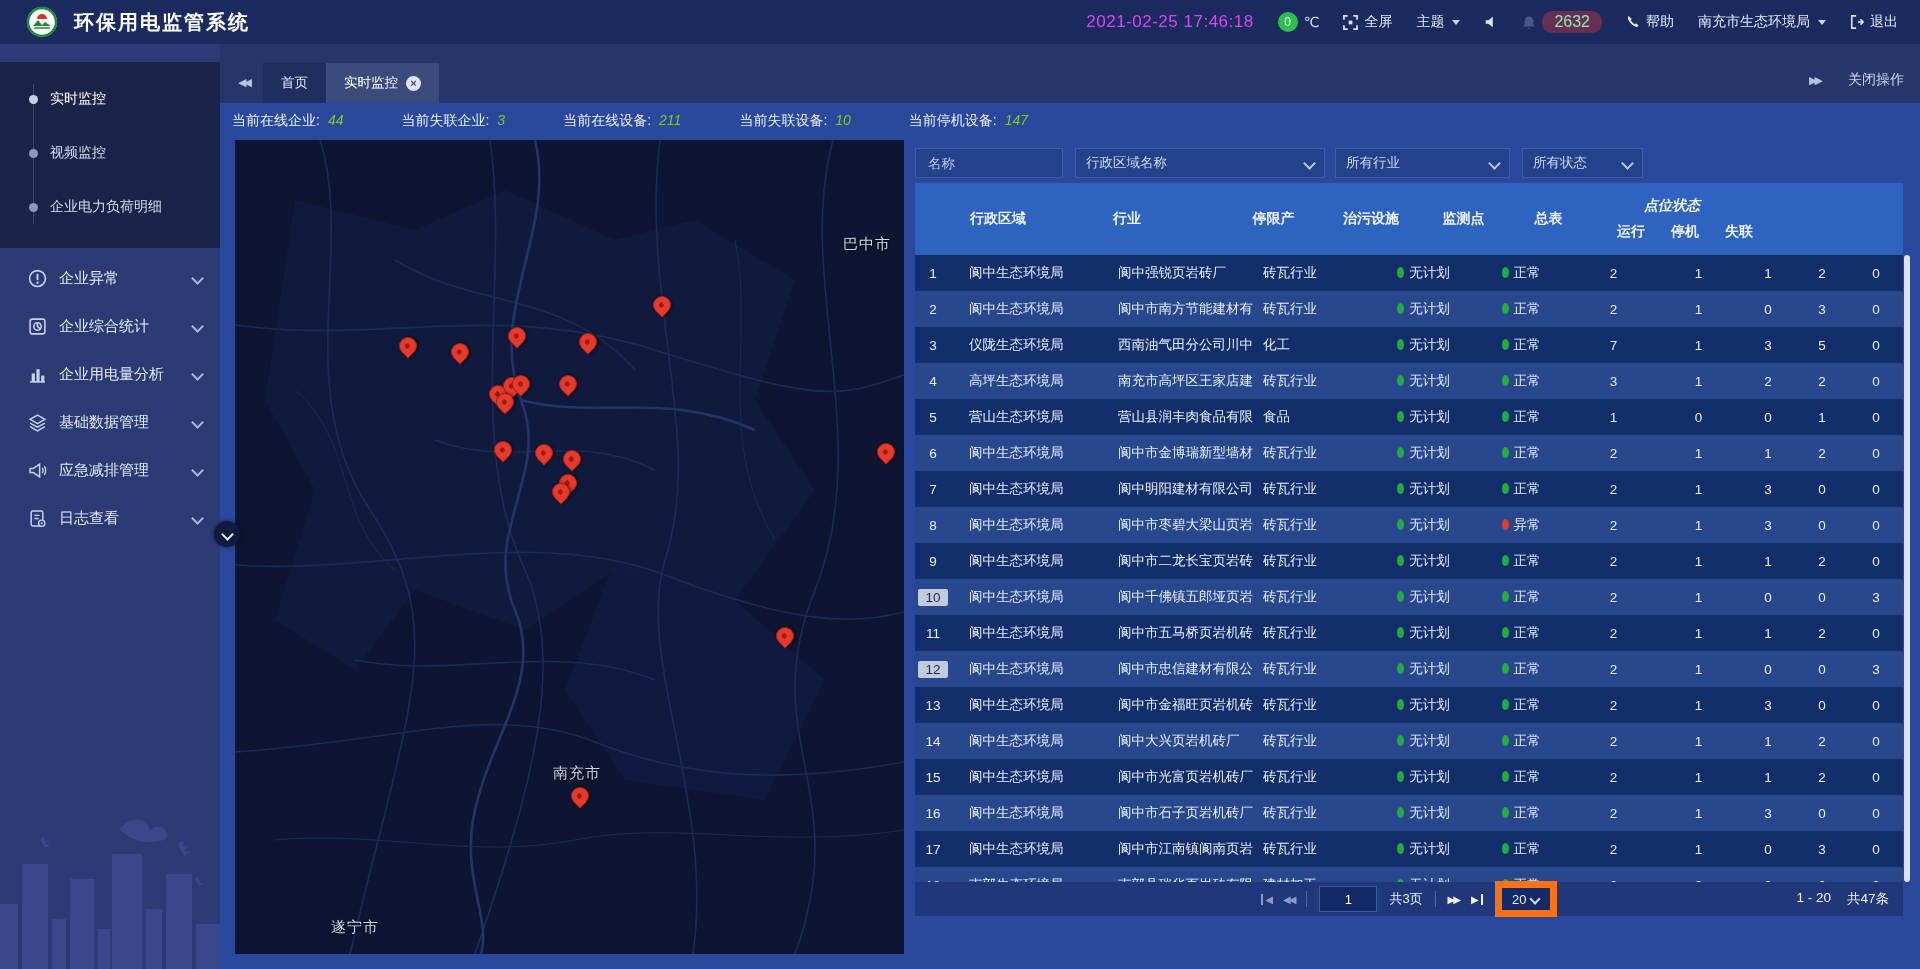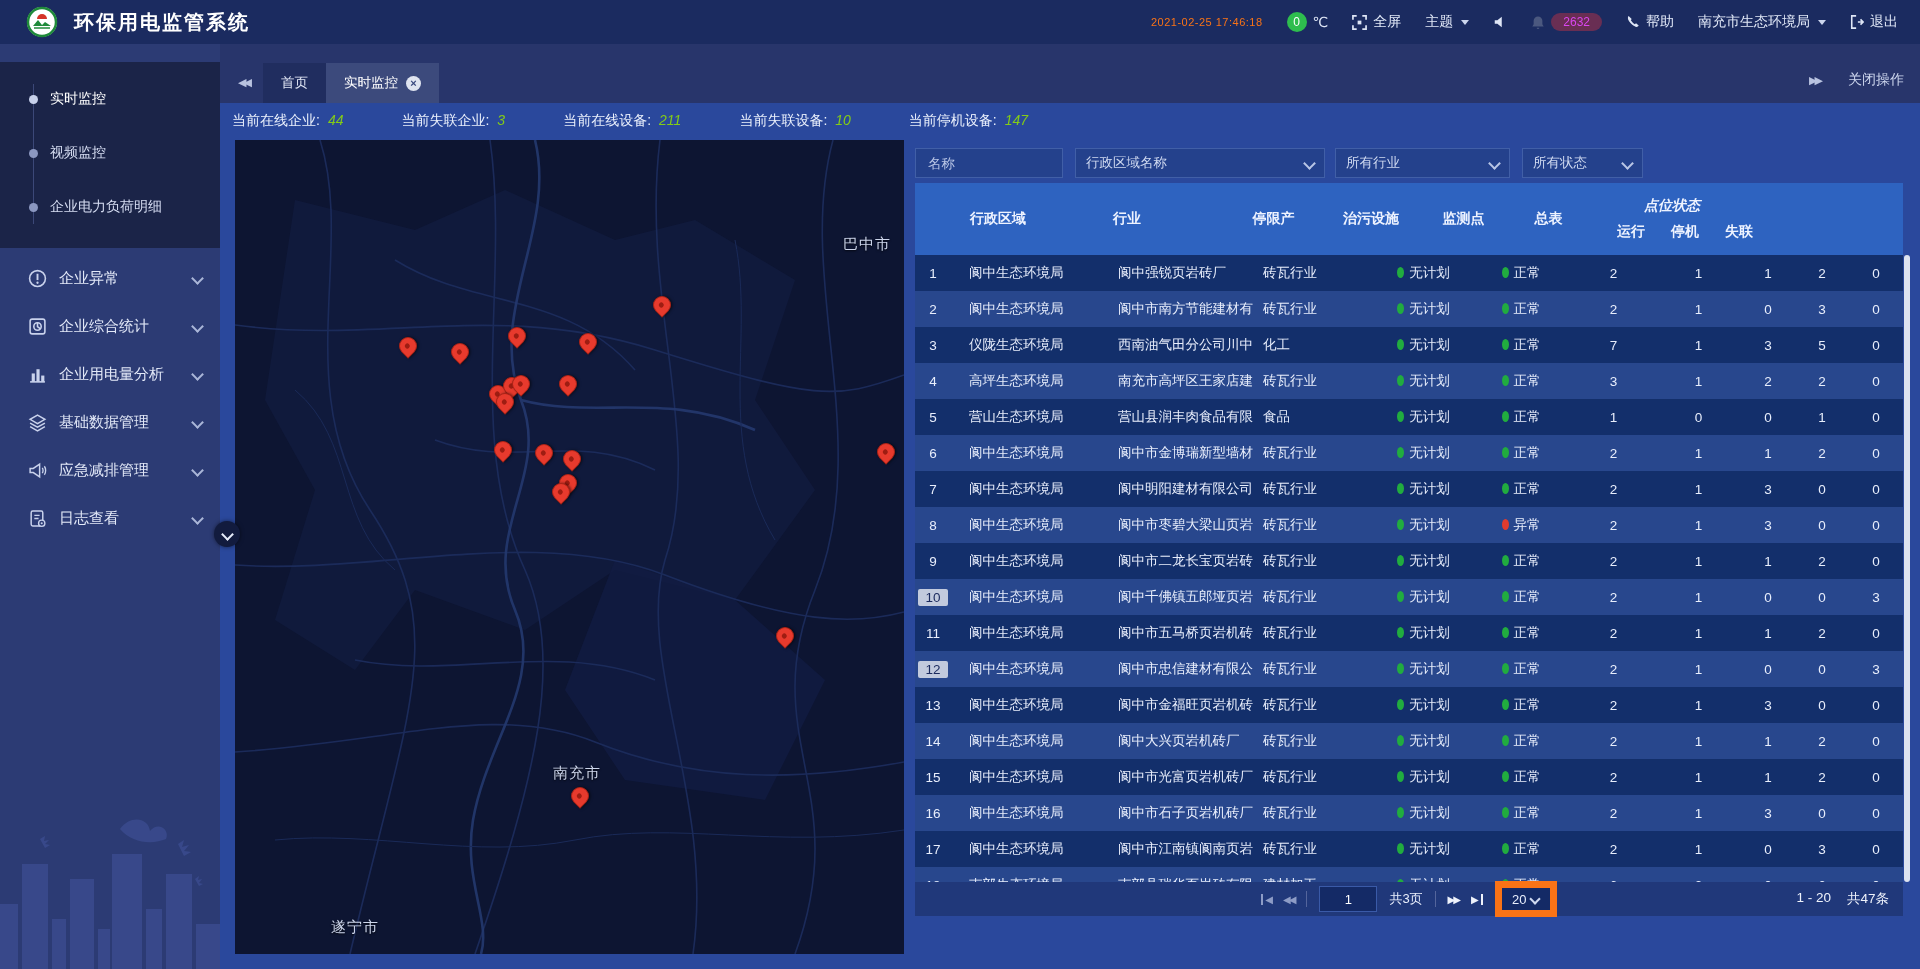--- a/index.html
+++ b/index.html
@@ -4,27 +4,27 @@
 <style>
   html,body{margin:0;padding:0;background:#0d1330;}
   body{font-family:"Liberation Sans","DejaVu Sans",sans-serif;-webkit-font-smoothing:antialiased;}
   #app{position:relative;width:1920px;height:969px;overflow:hidden;background:#2a489c;padding-left:47px;}
 
   
   .topbar{position:absolute;left:0;top:0;width:1920px;height:44px;background:#1b2b60;display:flex;align-items:center;z-index:30;}
   .logo{width:32px;height:32px;margin-left:26px;flex:0 0 auto;}
   .app-title{color:#ffffff;font-size:20px;font-weight:bold;letter-spacing:2px;margin-left:16px;}
   .top-right{margin-left:auto;display:flex;align-items:center;gap:24px;padding-right:22px;color:#dfe6f6;font-size:14px;}
-  .datetime{font-size:11px;color:#f97316;letter-spacing:.5px;}
+  .datetime{font-size:17px;color:#d946ef;letter-spacing:.5px;}
   .temp{display:flex;align-items:center;gap:6px;}
   .temp-circle{width:20px;height:20px;border-radius:50%;background:#2ebd4e;color:#fff;font-size:12px;display:flex;align-items:center;justify-content:center;}
   .tb-item{display:flex;align-items:center;gap:6px;cursor:pointer;color:#e2e9f8;}
   .tb-item svg{display:block;}
   .caret{width:0;height:0;border-left:4px solid transparent;border-right:4px solid transparent;border-top:5px solid #cdd6ee;margin-left:2px;}
-  .badge-pill{background:rgba(170,50,72,.55);color:#d946ef;font-size:12px;padding:2px 12px;border-radius:10px;}
+  .badge-pill{background:rgba(170,50,72,.55);color:#86efac;font-size:16px;padding:2px 12px;border-radius:10px;}
   .bell-wrap{display:flex;align-items:center;gap:6px;}
 
   
   .sidebar{position:absolute;left:0;top:44px;width:220px;height:925px;background:#2c3b74;z-index:20;overflow:hidden;}
   .menu{padding-top:18px;}
   .m-item{height:48px;display:flex;align-items:center;padding:0 18px 0 28px;color:#e3e9f8;font-size:15px;cursor:pointer;position:relative;}
   .m-item .mi{width:19px;height:19px;margin-right:12px;color:#c9d2ec;flex:0 0 auto;}
   .m-item .lbl{flex:1;}
   .chev{width:7px;height:7px;border-left:2px solid #aab6d8;border-bottom:2px solid #aab6d8;display:inline-block;} 
   .chev.v{transform:rotate(45deg);} 

